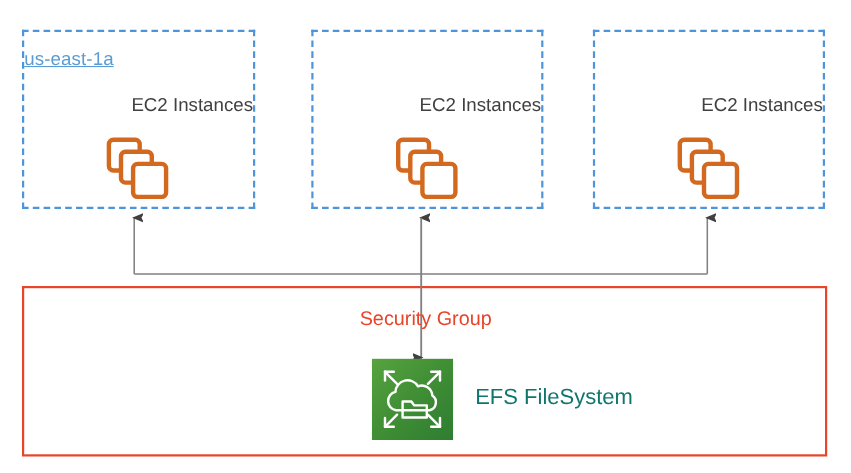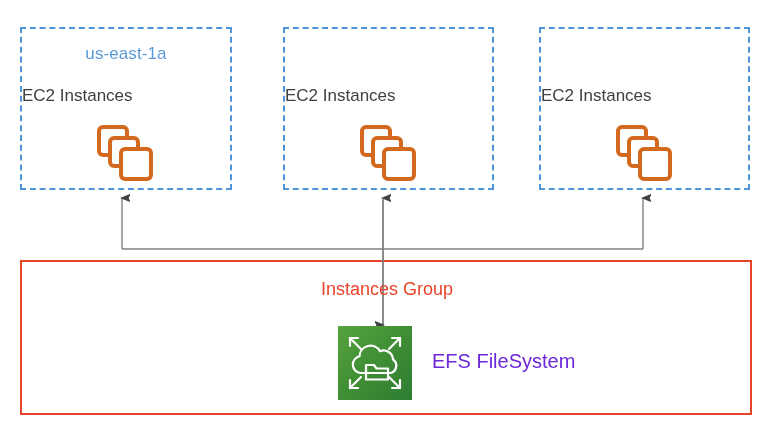--- a/index.html
+++ b/index.html
@@ -30,32 +30,32 @@
   }
   .az-box.az-0 { left: 20px;  width: 212px; }
   .az-box.az-1 { left: 283px; width: 211px; }
   .az-box.az-2 { left: 539px; width: 211px; }
 
   .az-label {
     position: absolute;
     top: 15px;
     left: 0;
     right: 0;
-    text-align: center;
     font-size: 17px;
     color: #5B9BD5;
     letter-spacing: 0.1px;
     white-space: nowrap;
+    text-decoration: underline;
   }
   .ec2-label {
     position: absolute;
     top: 57px;
     left: 0;
     right: 0;
-    text-align: left;
+    text-align: right;
     font-size: 17px;
     color: #404040;
     white-space: nowrap;
   }
 
   
   .ec2-icon {
     position: absolute;
     top: 94px;
     left: 50%;
@@ -104,21 +104,21 @@
     top: 326px;
     width: 74px;
     height: 74px;
   }
   #efs-icon svg { display: block; }
   #efs-label {
     position: absolute;
     left: 432px;
     top: 350px;
     font-size: 20px;
-    color: #6d28d9;
+    color: #0f766e;
     white-space: nowrap;
   }
 </style>
 </head>
 <body>
 
 <div id="canvas">
 
   <div class="az-box az-0">
     <div class="az-label">us-east-1a</div>
@@ -169,21 +169,21 @@
     <path d="M122,249 L643,249" stroke="#808080" stroke-width="1.4" fill="none"></path>
 
     <path d="M122,249 L122,198" stroke="#808080" stroke-width="1.4" fill="none" marker-end="url(#arrowUp)"></path>
 
     <path d="M643,249 L643,198" stroke="#808080" stroke-width="1.4" fill="none" marker-end="url(#arrowUp)"></path>
 
     <path d="M383,332 L383,198" stroke="#808080" stroke-width="1.4" fill="none" marker-end="url(#arrowUp)"></path>
     <path d="M383,198 L383,325" stroke="#808080" stroke-width="1.4" fill="none" marker-end="url(#arrowDown)"></path>
   </svg>
 
-  <div id="security-group-label">Instances Group</div>
+  <div id="security-group-label">Security Group</div>
 
   <div id="efs-icon">
     <svg width="74" height="74" viewBox="0 0 74 74" xmlns="http://www.w3.org/2000/svg">
       <defs>
         <linearGradient id="efsGrad" x1="0" y1="0" x2="1" y2="1">
           <stop offset="0%" stop-color="#56A33F"></stop>
           <stop offset="55%" stop-color="#3E8C34"></stop>
           <stop offset="100%" stop-color="#2E7D32"></stop>
         </linearGradient>
       </defs>

